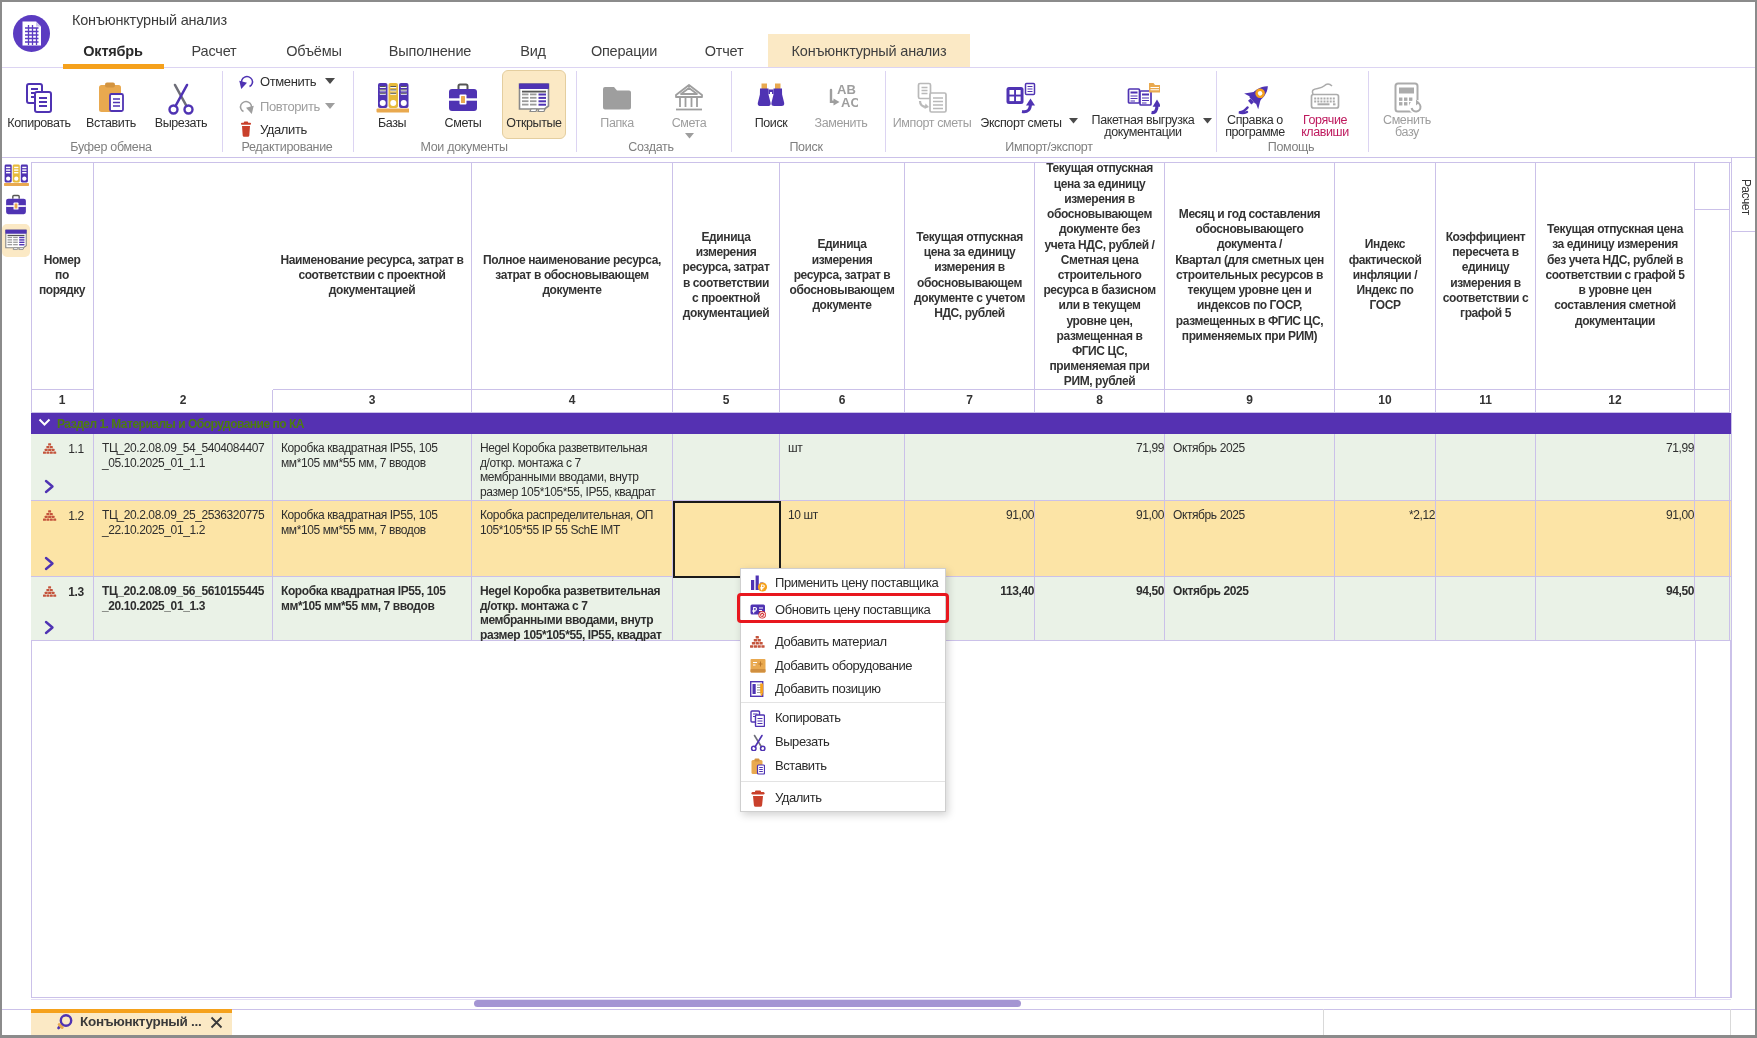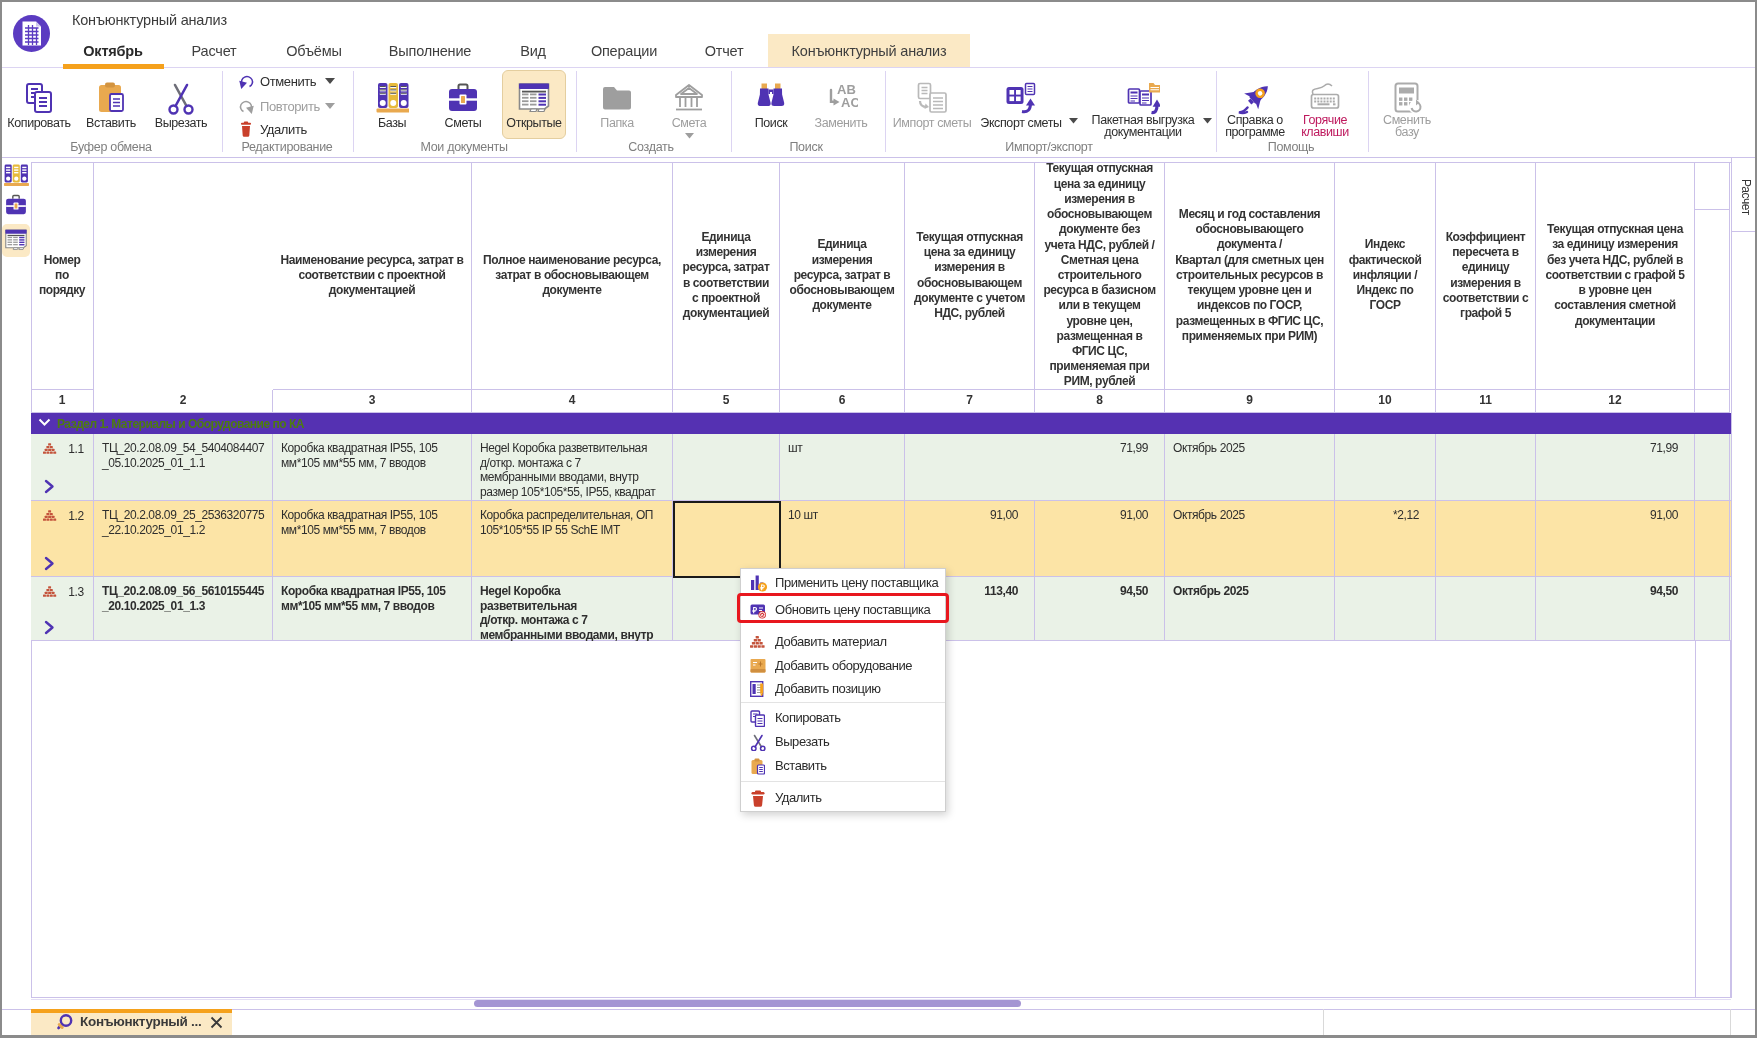--- a/index.html
+++ b/index.html
@@ -1,18 +1,18 @@
 <!DOCTYPE html>
 <html><head><meta charset="utf-8"><title>p</title><style>
 html,body{margin:0;padding:0}
 #app{position:relative;width:1757px;height:1038px;background:#fff;overflow:hidden;font-family:"Liberation Sans",sans-serif;color:#2E2E2E;}
 .ab{position:absolute;box-sizing:border-box}
 .hcell{font-size:12px;font-weight:bold;letter-spacing:-0.4px;text-align:center;line-height:15.2px;display:flex;align-items:center;justify-content:center;border-right:1px solid #CBC1E9;padding:2px 4px;color:#333;overflow:hidden}
 .ncell{font-size:12px;font-weight:bold;text-align:center;border-right:1px solid #CBC1E9;line-height:21px;color:#333}
-.dcell{font-size:12px;letter-spacing:-0.4px;line-height:14.7px;border-right:1px solid #CBC1E9;padding:7px 16px 0 8px;color:#2E2E2E;overflow:hidden}
+.dcell{font-size:12px;letter-spacing:-0.4px;line-height:14.7px;border-right:1px solid #CBC1E9;padding:7px 0 0 8px;color:#2E2E2E;overflow:hidden}
 </style></head><body>
 <div id="app">
 <div class="ab" style="left:0px;top:0px;width:1757px;height:1038px;border:2px solid #8B8B8B;border-bottom:3px solid #8B8B8B;z-index:60;pointer-events:none"></div>
 <svg class="ab" style="left:13px;top:15px;" width="37" height="37" viewBox="0 0 37 37">
       <circle cx="18.5" cy="18.5" r="18.5" fill="#5B3BC1"></circle>
       <path d="M9.5 6.5 h13.5 l5 5 v19 h-18.5 z" fill="#fff"></path>
       <path d="M23 6.5 l5 5 h-5 z" fill="#cfc6ee"></path>
       <g stroke="#5B3BC1" stroke-width="1.3">
         <path d="M12 13h13.5M12 16.5h13.5M12 20h13.5M12 23.5h13.5M12 27h13.5"></path>
         <path d="M15.5 10v20M19.5 10v20M23.5 13v17"></path>
@@ -480,21 +480,21 @@
       <rect x="3.42" y="8.264999999999999" width="2.945" height="2.28" rx="0.4" fill="#C4543C"></rect>
       <rect x="6.84" y="8.264999999999999" width="2.945" height="2.28" rx="0.4" fill="#C4543C"></rect>
       <rect x="10.26" y="8.264999999999999" width="2.945" height="2.28" rx="0.4" fill="#C4543C"></rect>
       <rect x="1.71" y="5.51" width="2.945" height="2.28" rx="0.4" fill="#C4543C"></rect>
       <rect x="5.13" y="5.51" width="2.945" height="2.28" rx="0.4" fill="#C4543C"></rect>
       <rect x="8.549999999999999" y="5.51" width="2.945" height="2.28" rx="0.4" fill="#C4543C"></rect>
       <rect x="3.42" y="2.755" width="2.945" height="2.28" rx="0.4" fill="#C4543C"></rect>
       <rect x="6.84" y="2.755" width="2.945" height="2.28" rx="0.4" fill="#C4543C"></rect>
       <rect x="5.13" y="0.0" width="2.945" height="2.28" rx="0.4" fill="#C4543C"></rect>
     </svg>
-<div class="ab" style="left:60px;top:585px;width:24px;height:15px;font-size:12px;letter-spacing:-0.3px;text-align:right;font-weight:normal;">1.3</div>
+<div class="ab" style="left:60px;top:585px;width:24px;height:15px;font-size:12px;letter-spacing:-0.3px;text-align:right;font-weight:bold;">1.3</div>
 <svg class="ab" style="left:44px;top:620px;" width="11" height="15" viewBox="0 0 11 15">
       <path d="M2 2 L8.5 7.5 L2 13" fill="none" stroke="#4F33B3" stroke-width="2.4" stroke-linecap="round" stroke-linejoin="round"></path>
     </svg>
 <div class="ab" style="left:673px;top:501px;width:108px;height:77px;border:2px solid #1A1A1A;z-index:5"></div>
 <div class="ab" style="left:31px;top:997px;width:1700px;height:1px;background:#CBC1E9"></div>
 <div class="ab" style="left:31px;top:999px;width:1700px;height:1px;background:#E3DEF5"></div>
 <div class="ab" style="left:474px;top:1000px;width:547px;height:7px;background:#A495D3;border-radius:3.5px;z-index:6"></div>
 <div class="ab" style="left:0px;top:1009px;width:1757px;height:1px;background:#CBC1E9"></div>
 <div class="ab" style="left:31px;top:1009px;width:201px;height:26px;background:#FBE9C5;border-top:4px solid #F5A11C;z-index:4"></div>
 <svg class="ab" style="left:56px;top:1013px;z-index:5" width="18" height="17" viewBox="0 0 18 17">

